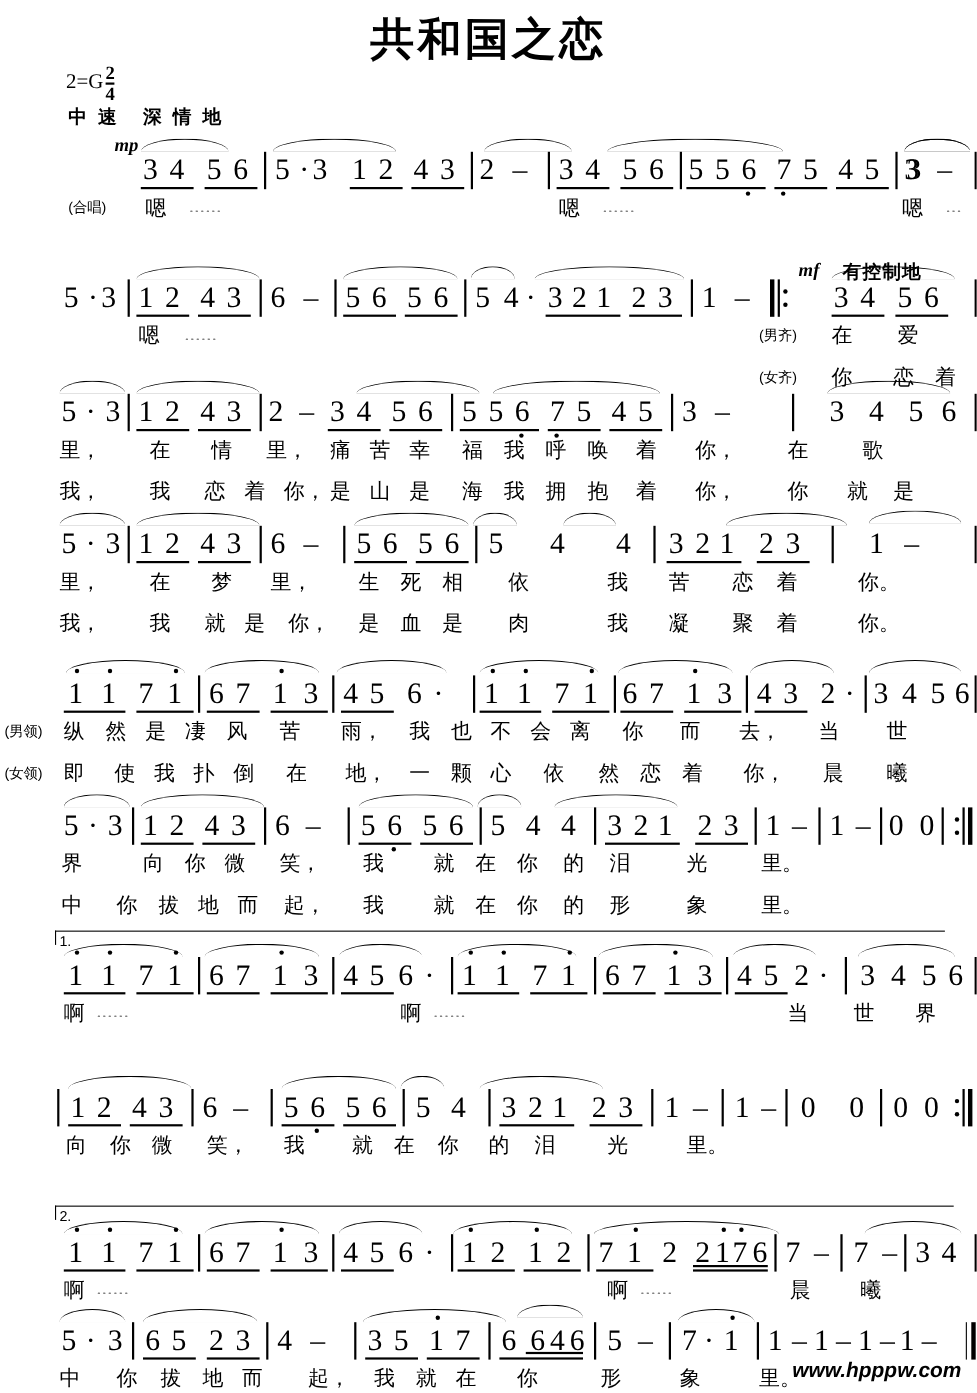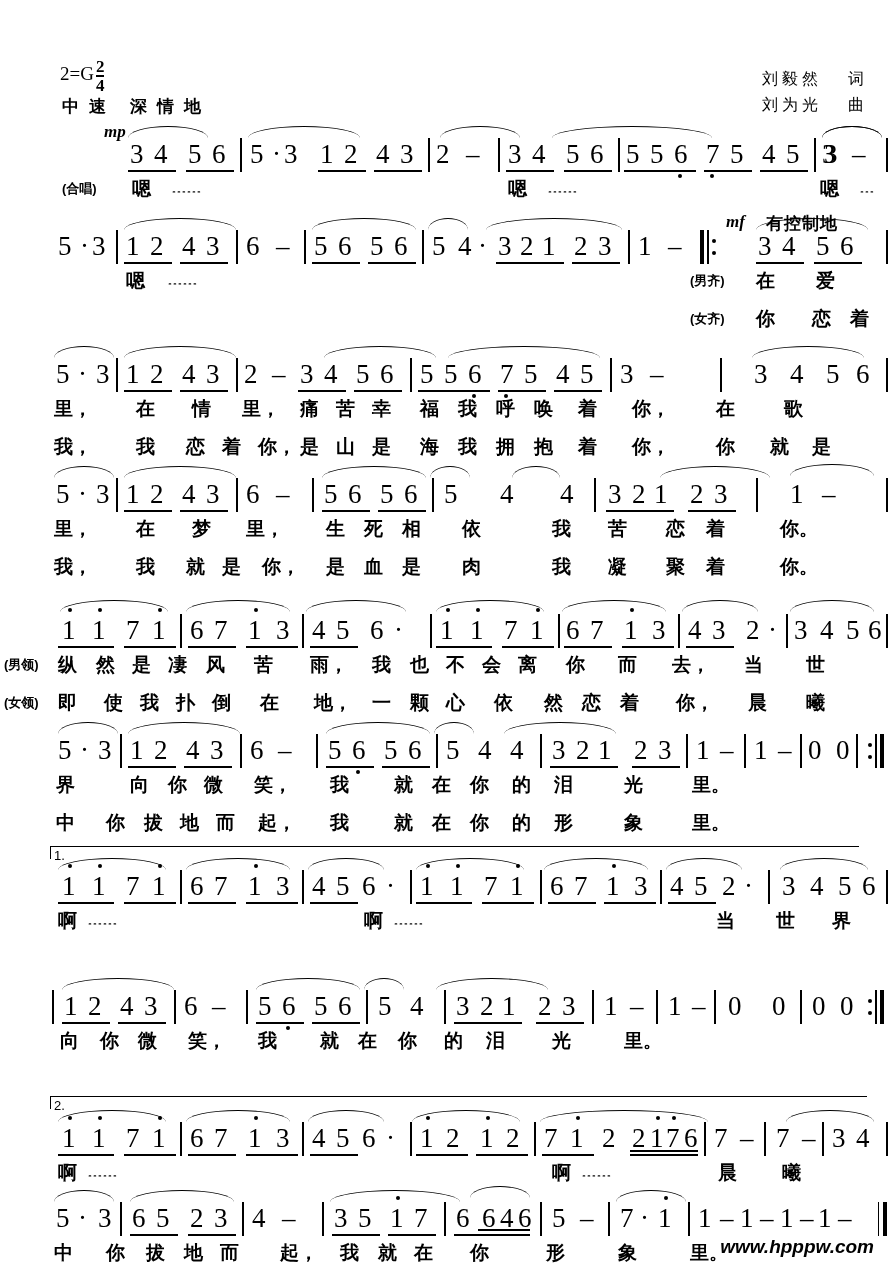--- a/index.html
+++ b/index.html
@@ -64,53 +64,50 @@
   .repeat-end .d1{position:absolute;right:12px;top:9px;width:4px;height:4px;border-radius:50%;background:#000;}
   .repeat-end .d2{position:absolute;right:12px;top:21px;width:4px;height:4px;border-radius:50%;background:#000;}
 
   .ul{position:absolute;height:1.6px;background:#000;}   
   .slur{position:absolute;border-top:1.6px solid #000;border-radius:50%/100% 100% 0 0;height:11px;}
   .dotu{position:absolute;width:4px;height:4px;border-radius:50%;background:#000;}
 
   .lyric{
     position:relative;height:30px;
     font-family:"Liberation Sans", sans-serif;
-    font-size:19px;white-space:nowrap;font-weight:bold;
+    font-size:19px;white-space:nowrap;
   }
   .lyric span.w{position:absolute;top:0;}
   .part{
     position:absolute;font-family:"Liberation Sans", sans-serif;font-size:13px;
   }
   .dyn{position:absolute;font-family:"Liberation Serif", serif;font-style:italic;font-weight:bold;font-size:17px;}
   .expr{position:absolute;font-family:"Liberation Sans", sans-serif;font-weight:bold;font-size:17px;letter-spacing:1px;}
   .ending{position:absolute;font-family:"Liberation Sans", sans-serif;font-size:13px;}
   .endline{position:absolute;border-left:1.6px solid #000;border-top:1.6px solid #000;height:12px;}
   .site{
     position:absolute;right:14px;bottom:8px;
     font-family:"Liberation Sans", sans-serif;font-weight:bold;font-style:italic;font-size:19px;
   }
 </style>
 </head>
 <body>
 
 <div class="sheet">
 
+  <div class="title">共和国之恋</div>
 
   <div class="keysig">
     <span>2=G</span><span class="frac"><span class="num">2</span><span class="den">4</span></span>
   </div>
 
   <div class="tempo">
     <span>中速</span><span style="margin-left:14px">深情地</span>
   </div>
 
-  <div class="credits">
-    <div><span class="n">刘毅然</span><span class="r">词</span></div>
-    <div><span class="n">刘为光</span><span class="r">曲</span></div>
-  </div>
 
   <div class="row" style="top:128px">
     <div class="dyn" style="left:104px;top:-6px">mp</div>
     <div class="notes">
 
       <div class="slur" style="left:128px;top:-2px;width:80px"></div>
       <div class="slur" style="left:248px;top:-2px;width:112px"></div>
       <div class="slur" style="left:440px;top:-2px;width:80px"></div>
       <div class="slur" style="left:552px;top:-2px;width:160px"></div>
       <div class="slur" style="left:822px;top:-2px;width:60px"></div>
@@ -172,21 +169,21 @@
   </div>
 
   <div class="row" style="top:128px">
     <div class="notes" style="height:0">
       <div class="slur" style="left:822px;top:-2px;width:60px"></div>
       <span class="n" style="left:824px;bottom:-42px">3</span>
         <span class="n" style="left:0px"></span>
     </div>
   </div>
 
-  <div class="row" style="top:220px">
+  <div class="row" style="top:244px">
     <div class="dyn" style="left:726px;top:-8px">mf</div>
     <div class="expr" style="left:766px;top:-8px">有控制地</div>
     <div class="notes">
       <div class="slur" style="left:124px;top:-2px;width:112px"></div>
       <div class="slur" style="left:312px;top:-2px;width:104px"></div>
       <div class="slur" style="left:428px;top:-2px;width:40px"></div>
       <div class="slur" style="left:486px;top:-2px;width:136px"></div>
       <div class="slur" style="left:756px;top:-2px;width:112px"></div>
 
       <span class="n" style="left:58px">5</span>

